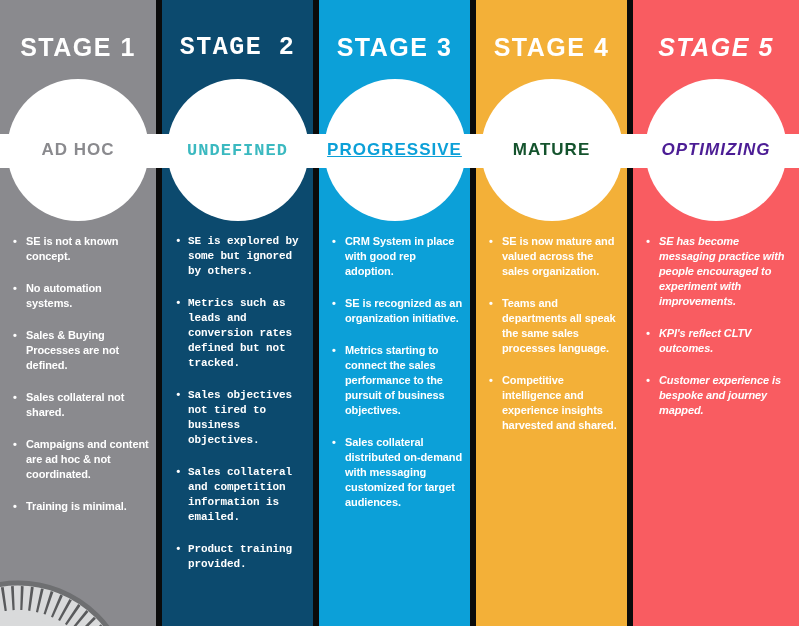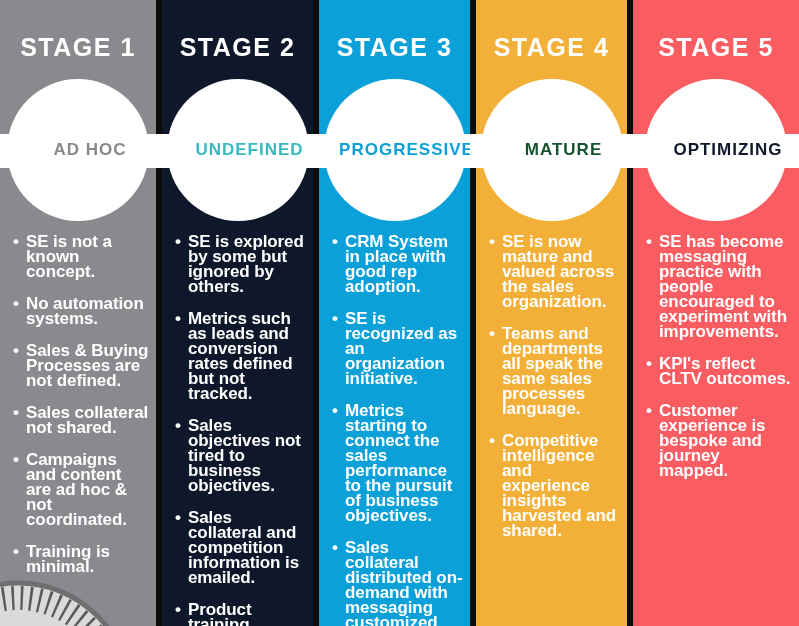--- a/index.html
+++ b/index.html
@@ -14,21 +14,21 @@
   }
   .col {
     position: relative;
     height: 626px;
     overflow: hidden;
     flex: 0 0 auto;
   }
   .col + .col { margin-left: 6px; }
   .col-1 { width: 156px; }
   .col-2, .col-3, .col-4 { width: 151px; }
-  .col-5 { width: 166px; }
+  .col-5 { width: 166px; font-style: italic; }
 
   .band {
     position: absolute;
     top: 134px;
     left: 0;
     width: 799px;
     height: 34px;
     background: #ffffff;
     z-index: 1;
   }
@@ -56,21 +56,21 @@
     width: 142px;
     height: 142px;
     background: #ffffff;
     border-radius: 50%;
     z-index: 2;
   }
 
   .stage-label {
     position: absolute;
     top: 79px;
-    left: 12px;
+    left: 0;
     width: 100%;
     height: 142px;
     display: flex;
     align-items: center;
     justify-content: center;
     font-size: 17px;
     font-weight: 700;
     letter-spacing: 1px;
     white-space: nowrap;
     z-index: 3;
@@ -78,21 +78,21 @@
 
   .bullets {
     position: absolute;
     top: 234px;
     left: 0;
     right: 0;
     margin: 0;
     padding: 0 6px 0 12px;
     list-style: none;
     color: #ffffff;
-    font-size: 17px;
+    font-size: 11px;
     font-weight: 700;
     line-height: 15px;
     letter-spacing: -0.1px;
     z-index: 2;
   }
   .bullets li {
     position: relative;
     padding-left: 14px;
     margin-bottom: 17px;
   }
@@ -131,37 +131,37 @@
       <li>Campaigns and content are ad hoc &amp; not coordinated.</li>
       <li>Training is minimal.</li>
     </ul>
     <svg class="gauge" viewBox="0 0 260 70" xmlns="http://www.w3.org/2000/svg">
       <circle cx="118" cy="125" r="112" fill="#d9dadb" stroke="#6e6f71" stroke-width="5"></circle>
       <circle cx="118" cy="125" r="97" fill="none" stroke="#595a5c" stroke-width="24" stroke-dasharray="2.5 6.5"></circle>
       <circle cx="118" cy="125" r="78" fill="#d9dadb"></circle>
     </svg>
   </section>
 
-  <section class="col col-2" style="background-color: #0f172a;">
+  <section class="col col-2" style="background-color: #0c4a6e; font-family: Liberation Mono, monospace;">
     <h2 class="stage-title">STAGE 2</h2>
     <div class="circle"></div>
     <div class="stage-label" style="color: rgb(59, 185, 192);">UNDEFINED</div>
     <ul class="bullets">
       <li>SE is explored by some but ignored by others.</li>
       <li>Metrics such as leads and conversion rates defined but not tracked.</li>
       <li>Sales objectives not tired to business objectives.</li>
       <li>Sales collateral and competition information is emailed.</li>
       <li>Product training provided.</li>
     </ul>
   </section>
 
   <section class="col col-3" style="background-color: rgb(12, 160, 216);">
     <h2 class="stage-title">STAGE 3</h2>
     <div class="circle"></div>
-    <div class="stage-label" style="color: rgb(12, 160, 216);">PROGRESSIVE</div>
+    <div class="stage-label" style="color: rgb(12, 160, 216); text-decoration: underline;">PROGRESSIVE</div>
     <ul class="bullets">
       <li>CRM System in place with good rep adoption.</li>
       <li>SE is recognized as an organization initiative.</li>
       <li>Metrics starting to connect the sales performance to the pursuit of business objectives.</li>
       <li>Sales collateral distributed on-demand with messaging customized for target audiences.</li>
     </ul>
   </section>
 
   <section class="col col-4" style="background-color: rgb(243, 176, 56);">
     <h2 class="stage-title">STAGE 4</h2>
@@ -170,21 +170,21 @@
     <ul class="bullets">
       <li>SE is now mature and valued across the sales organization.</li>
       <li>Teams and departments all speak the same sales processes language.</li>
       <li>Competitive intelligence and experience insights harvested and shared.</li>
     </ul>
   </section>
 
   <section class="col col-5" style="background-color: rgb(249, 92, 97);">
     <h2 class="stage-title">STAGE 5</h2>
     <div class="circle"></div>
-    <div class="stage-label" style="color: #0f172a;">OPTIMIZING</div>
+    <div class="stage-label" style="color: #4c1d95;">OPTIMIZING</div>
     <ul class="bullets">
       <li>SE has become messaging practice with people encouraged to experiment with improvements.</li>
       <li>KPI's reflect CLTV outcomes.</li>
       <li>Customer experience is bespoke and journey mapped.</li>
     </ul>
   </section>
 
 </div>
 
 </body></html>

